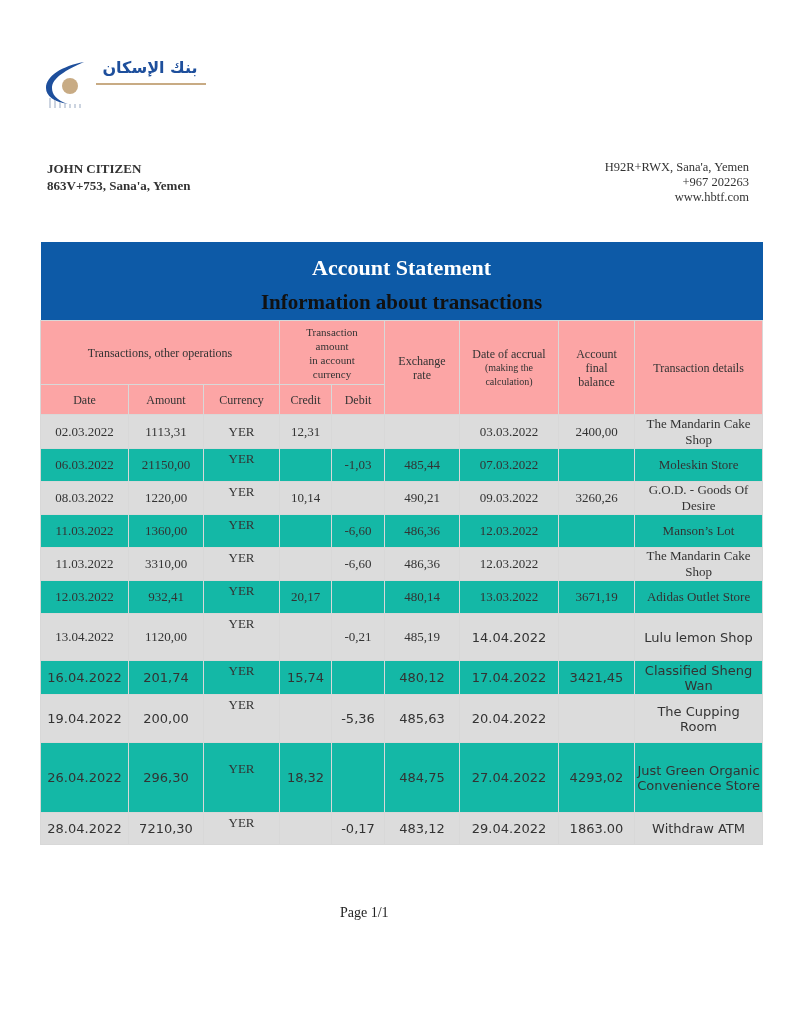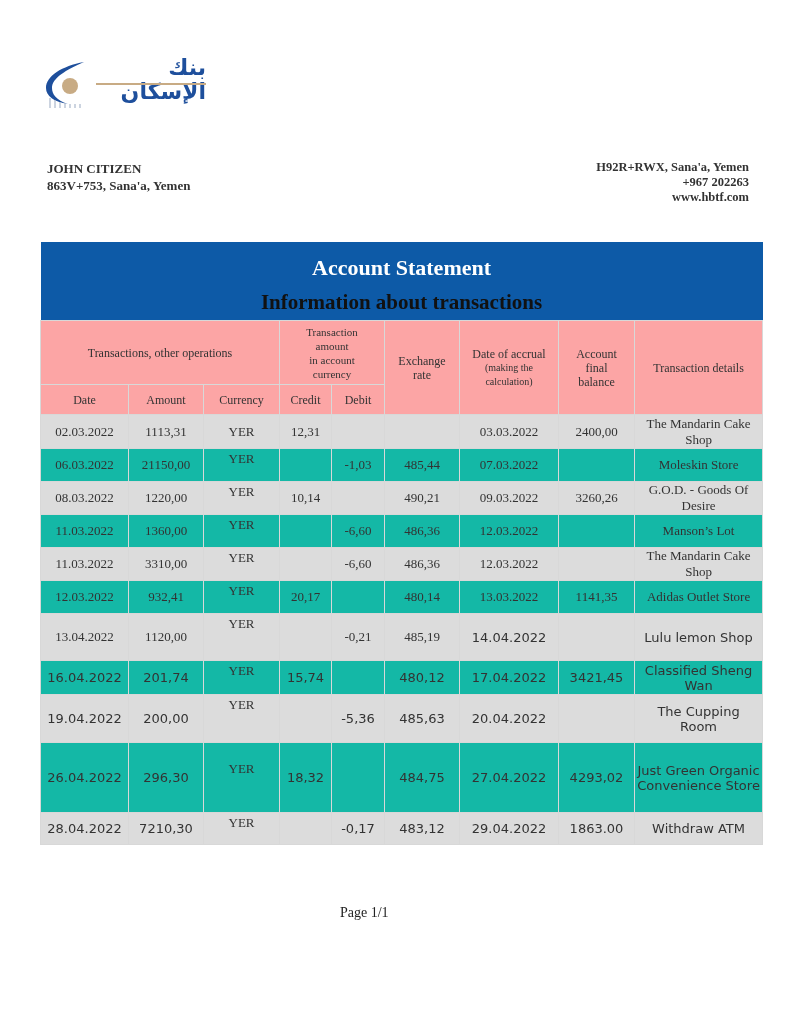--- a/index.html
+++ b/index.html
@@ -1,23 +1,23 @@
 <!DOCTYPE html>
 <html><head>
 <meta charset="utf-8">
 <style>
   html,body{margin:0;padding:0;background:#fff;}
   body{width:791px;height:1024px;position:relative;font-family:"Liberation Serif",serif;color:#222;overflow:hidden;}
   .logo{position:absolute;left:44px;top:56px;width:170px;height:56px;}
-  .logo .arabic{position:absolute;left:50px;top:0;font-family:"DejaVu Sans",sans-serif;font-size:22px;color:#1e4f9c;font-weight:bold;letter-spacing:0;direction:rtl;width:112px;text-align:right;line-height:24px;}
+  .logo .arabic{position:absolute;left:50px;top:0;font-family:"DejaVu Sans",sans-serif;font-size:16px;color:#1e4f9c;font-weight:bold;letter-spacing:0;direction:rtl;width:112px;text-align:center;line-height:24px;}
   .logo .rule{position:absolute;left:52px;top:27px;width:110px;height:2px;background:#c8ab84;}
   .logo .en{position:absolute;left:50px;top:28px;font-family:"Liberation Sans",sans-serif;font-weight:bold;font-size:18px;color:#1e4f9c;line-height:22px;}
   .logo svg{position:absolute;left:0;top:4px;}
   .cust{position:absolute;left:47px;top:160px;font-size:13px;font-weight:bold;line-height:17px;color:#333;}
-  .bank{position:absolute;right:42px;top:160px;font-size:12.5px;font-weight:bold;line-height:15px;color:#333;text-align:right;}
+  .bank{position:absolute;right:42px;top:160px;font-size:12.5px;font-weight:normal;line-height:15px;color:#333;text-align:right;}
   table{position:absolute;left:40px;top:242px;width:722px;border-collapse:collapse;table-layout:fixed;}
   td,th{border:1px solid #d8d8d8;text-align:center;vertical-align:middle;padding:0 2px;font-weight:normal;}
   .title-row td{background:#0d5aa7;border:none;}
   .t1{color:#fff;font-weight:bold;font-size:22px;height:36px;padding-top:8px;}
   .t2{color:#111;font-weight:bold;font-size:21px;height:32px;padding-bottom:2px;}
   th{font-weight:normal;font-size:12px;color:#333;background:#fca5a5;line-height:14px;}
   th.small{font-size:11px;}
   th .sub{font-size:10px;}
   td.c{font-size:13px;color:#333;}
   td.s{font-family:"DejaVu Sans",sans-serif;font-size:13px;color:#333;}
@@ -165,21 +165,21 @@
     <td class="c">The Mandarin Cake Shop</td>
   </tr>
   <tr class="w" style="height:33px">
     <td class="c">12.03.2022</td>
     <td class="c">932,41</td>
     <td class="c cur">YER</td>
     <td class="c">20,17</td>
     <td class="c"></td>
     <td class="c">480,14</td>
     <td class="c">13.03.2022</td>
-    <td class="c">1141,35</td>
+    <td class="c">3671,19</td>
     <td class="c">Adidas Outlet Store</td>
   </tr>
   <tr class="g" style="height:47px">
     <td class="c">13.04.2022</td>
     <td class="c">1120,00</td>
     <td class="c cur">YER</td>
     <td class="c"></td>
     <td class="c">-0,21</td>
     <td class="c">485,19</td>
     <td class="s">14.04.2022</td>

